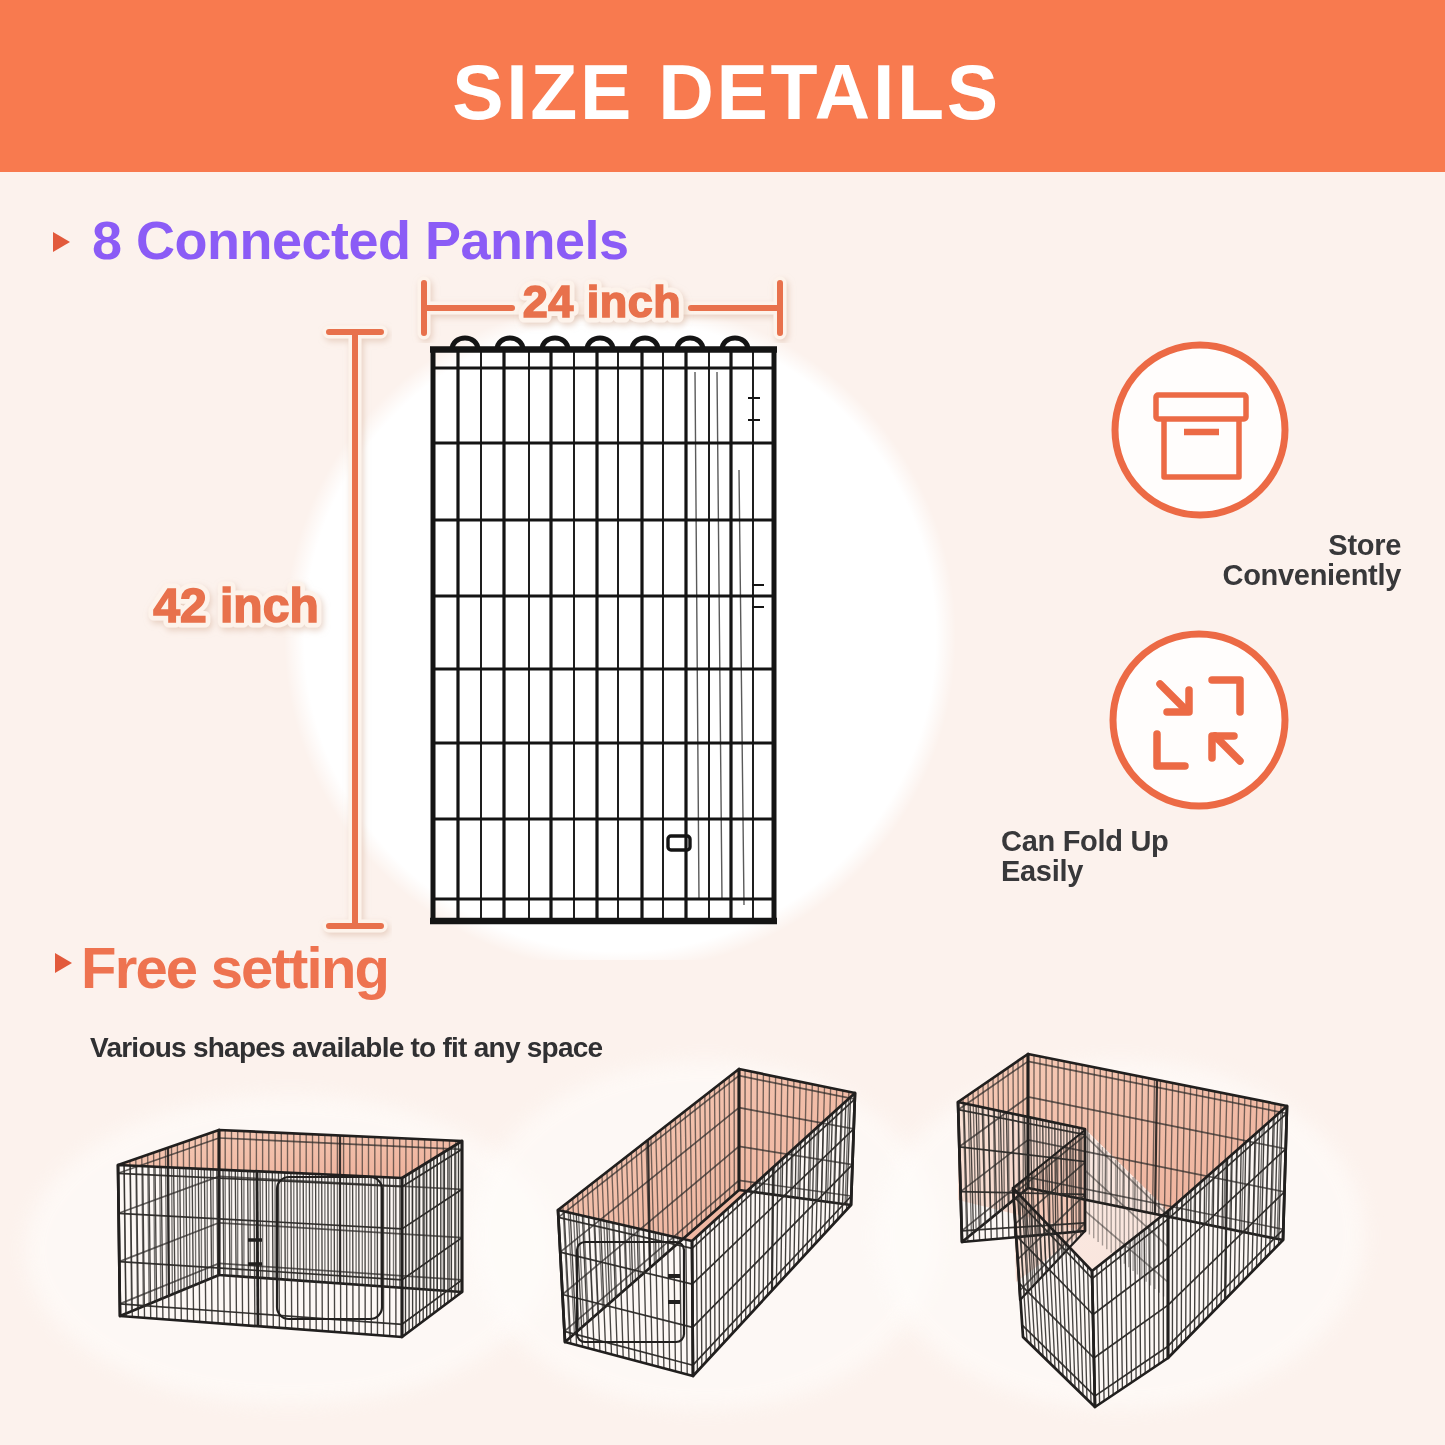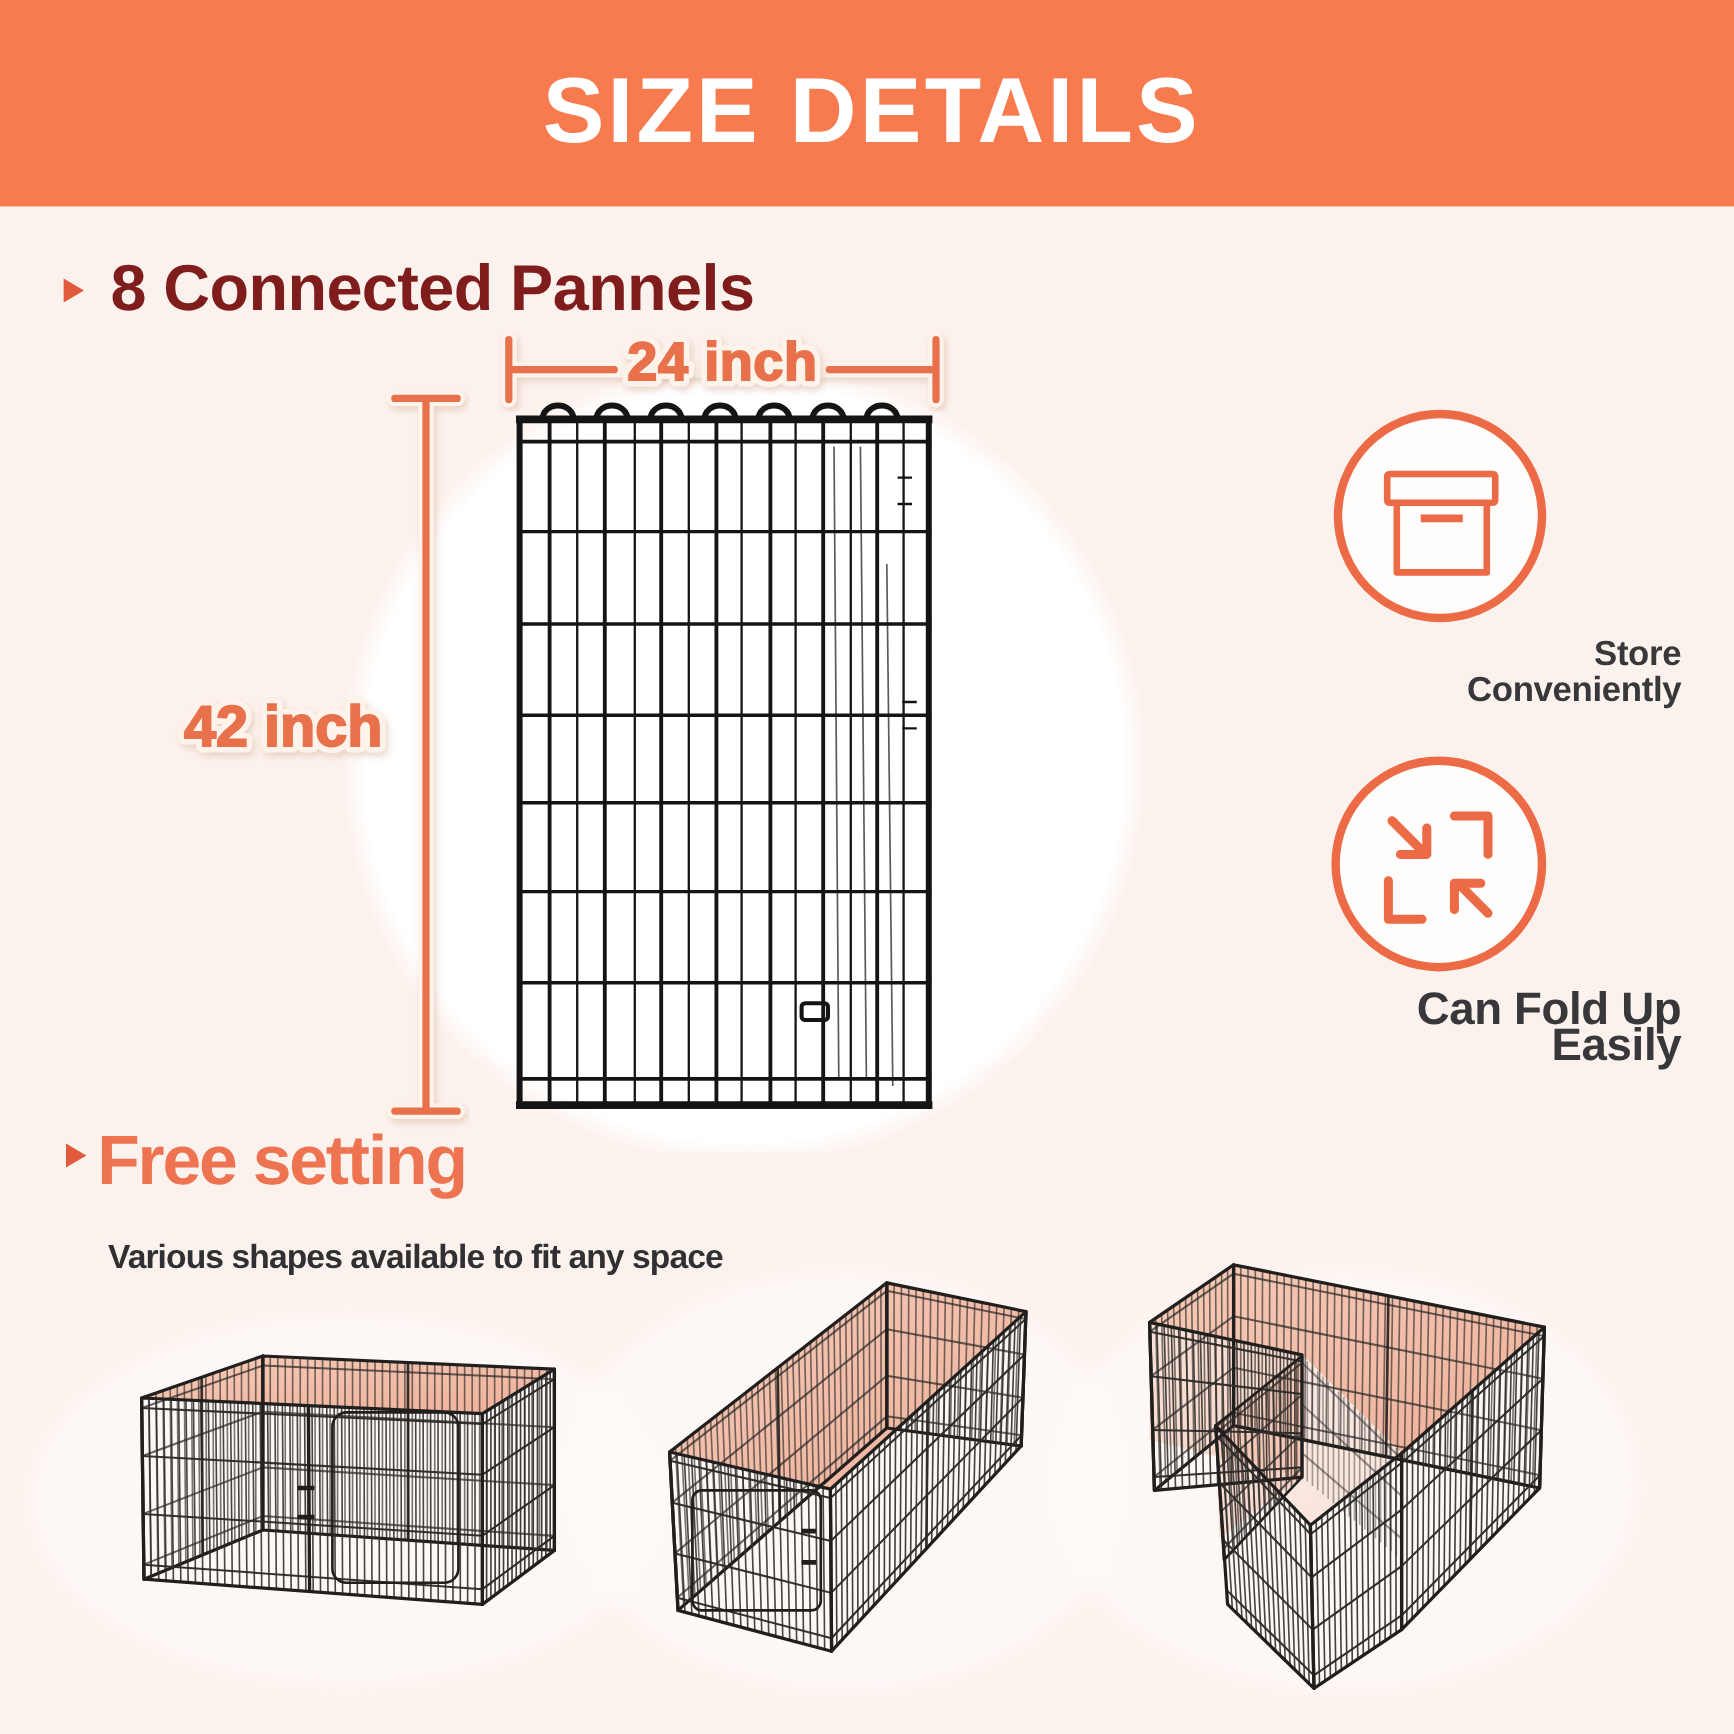--- a/index.html
+++ b/index.html
@@ -12,21 +12,21 @@
 
 <div class="abs" style="left:0;top:0;width:1445px;height:172px;background:#f87a4f;"></div>
 
 <div class="abs" style="left:4px;top:48px;width:1445px;text-align:center;color:#fff;
      font-weight:bold;font-size:77px;letter-spacing:2.7px;">SIZE DETAILS</div>
 
 <div class="abs" style="left:53px;top:232px;width:0;height:0;
      border-top:10px solid transparent;border-bottom:10px solid transparent;
      border-left:17px solid #e25a3c;"></div>
 
-<div class="abs" style="left:92px;top:209px;font-size:54px;font-weight:bold;letter-spacing:-0.5px;color:#7f1d1d;">8 Connected Pannels</div>
+<div class="abs" style="left:92px;top:209px;font-size:54px;font-weight:bold;letter-spacing:-0.5px;color:#8b5cf6;">8 Connected Pannels</div>
 
 <svg class="abs" style="left:0;top:170px;" width="1445" height="790" viewBox="0 170 1445 790">
   <defs>
     <radialGradient id="spot" cx="50%" cy="50%" r="50%">
       <stop offset="0%" stop-color="#ffffff"></stop>
       <stop offset="94%" stop-color="#ffffff"></stop>
       <stop offset="100%" stop-color="#ffffff" stop-opacity="0"></stop>
     </radialGradient>
     <filter id="softsh" x="-20%" y="-20%" width="140%" height="140%">
       <feDropShadow dx="2" dy="3" stdDeviation="3" flood-color="#d8b49e" flood-opacity="0.55"></feDropShadow>
@@ -85,21 +85,21 @@
     <path d="M1212 680 L1240 680 L1240 712"></path>
     <path d="M1157 734 L1157 766 L1185 766"></path>
     <path d="M1240 761 L1215 736"></path>
     <path d="M1212 758 L1212 736 L1234 736"></path>
   </g>
 </svg>
 
 <div class="abs" style="left:1001px;top:530px;width:400px;text-align:right;font-size:29px;
      font-weight:bold;color:#38383a;line-height:30px;letter-spacing:-0.3px;">Store<br>Conveniently</div>
 
-<div class="abs" style="left:1001px;top:826px;width:400px;text-align:right;font-size:38px;
+<div class="abs" style="left:1001px;top:826px;width:400px;text-align:left;font-size:29px;
      font-weight:bold;color:#38383a;line-height:30px;letter-spacing:-0.3px;">Can Fold Up<br>Easily</div>
 
 <div class="abs" style="left:55px;top:953px;width:0;height:0;
      border-top:10px solid transparent;border-bottom:10px solid transparent;
      border-left:17px solid #e25a3c;"></div>
 
 <div class="abs" style="left:81px;top:934px;font-size:58px;font-weight:bold;letter-spacing:-1.8px;color:#ee7350;">Free setting</div>
 
 <div class="abs" style="left:90px;top:1000px;font-size:28px;font-weight:bold;letter-spacing:-0.75px;color:#303032;margin-top:32px;">Various shapes available to fit any space</div>
 

